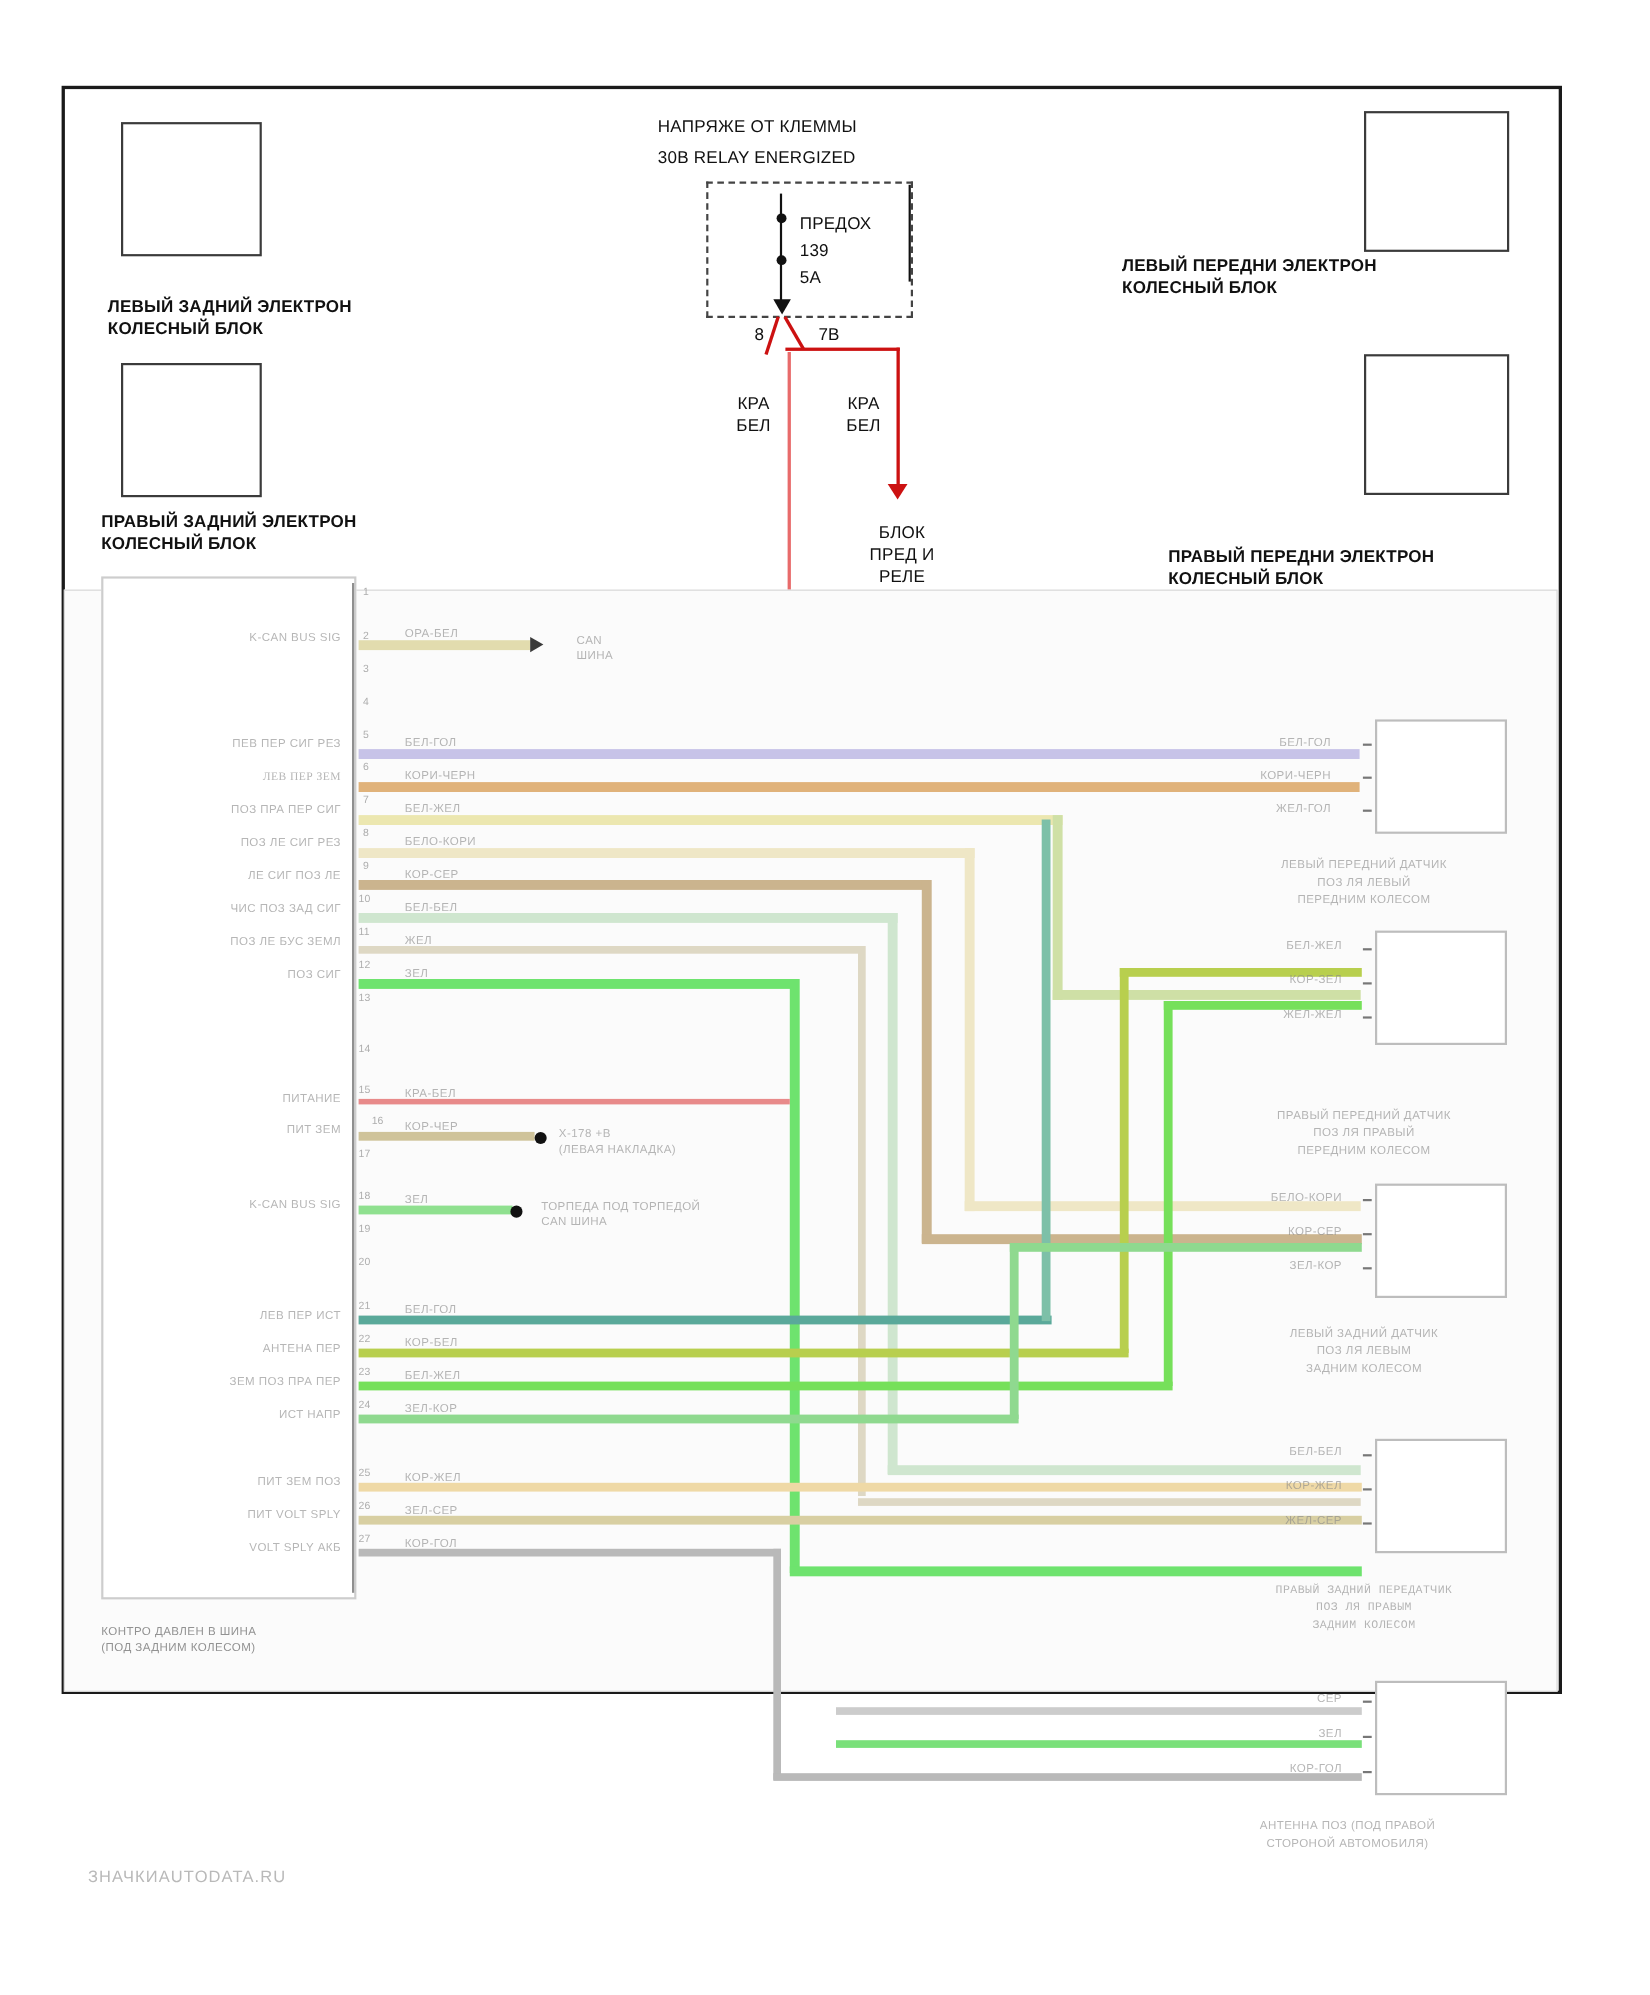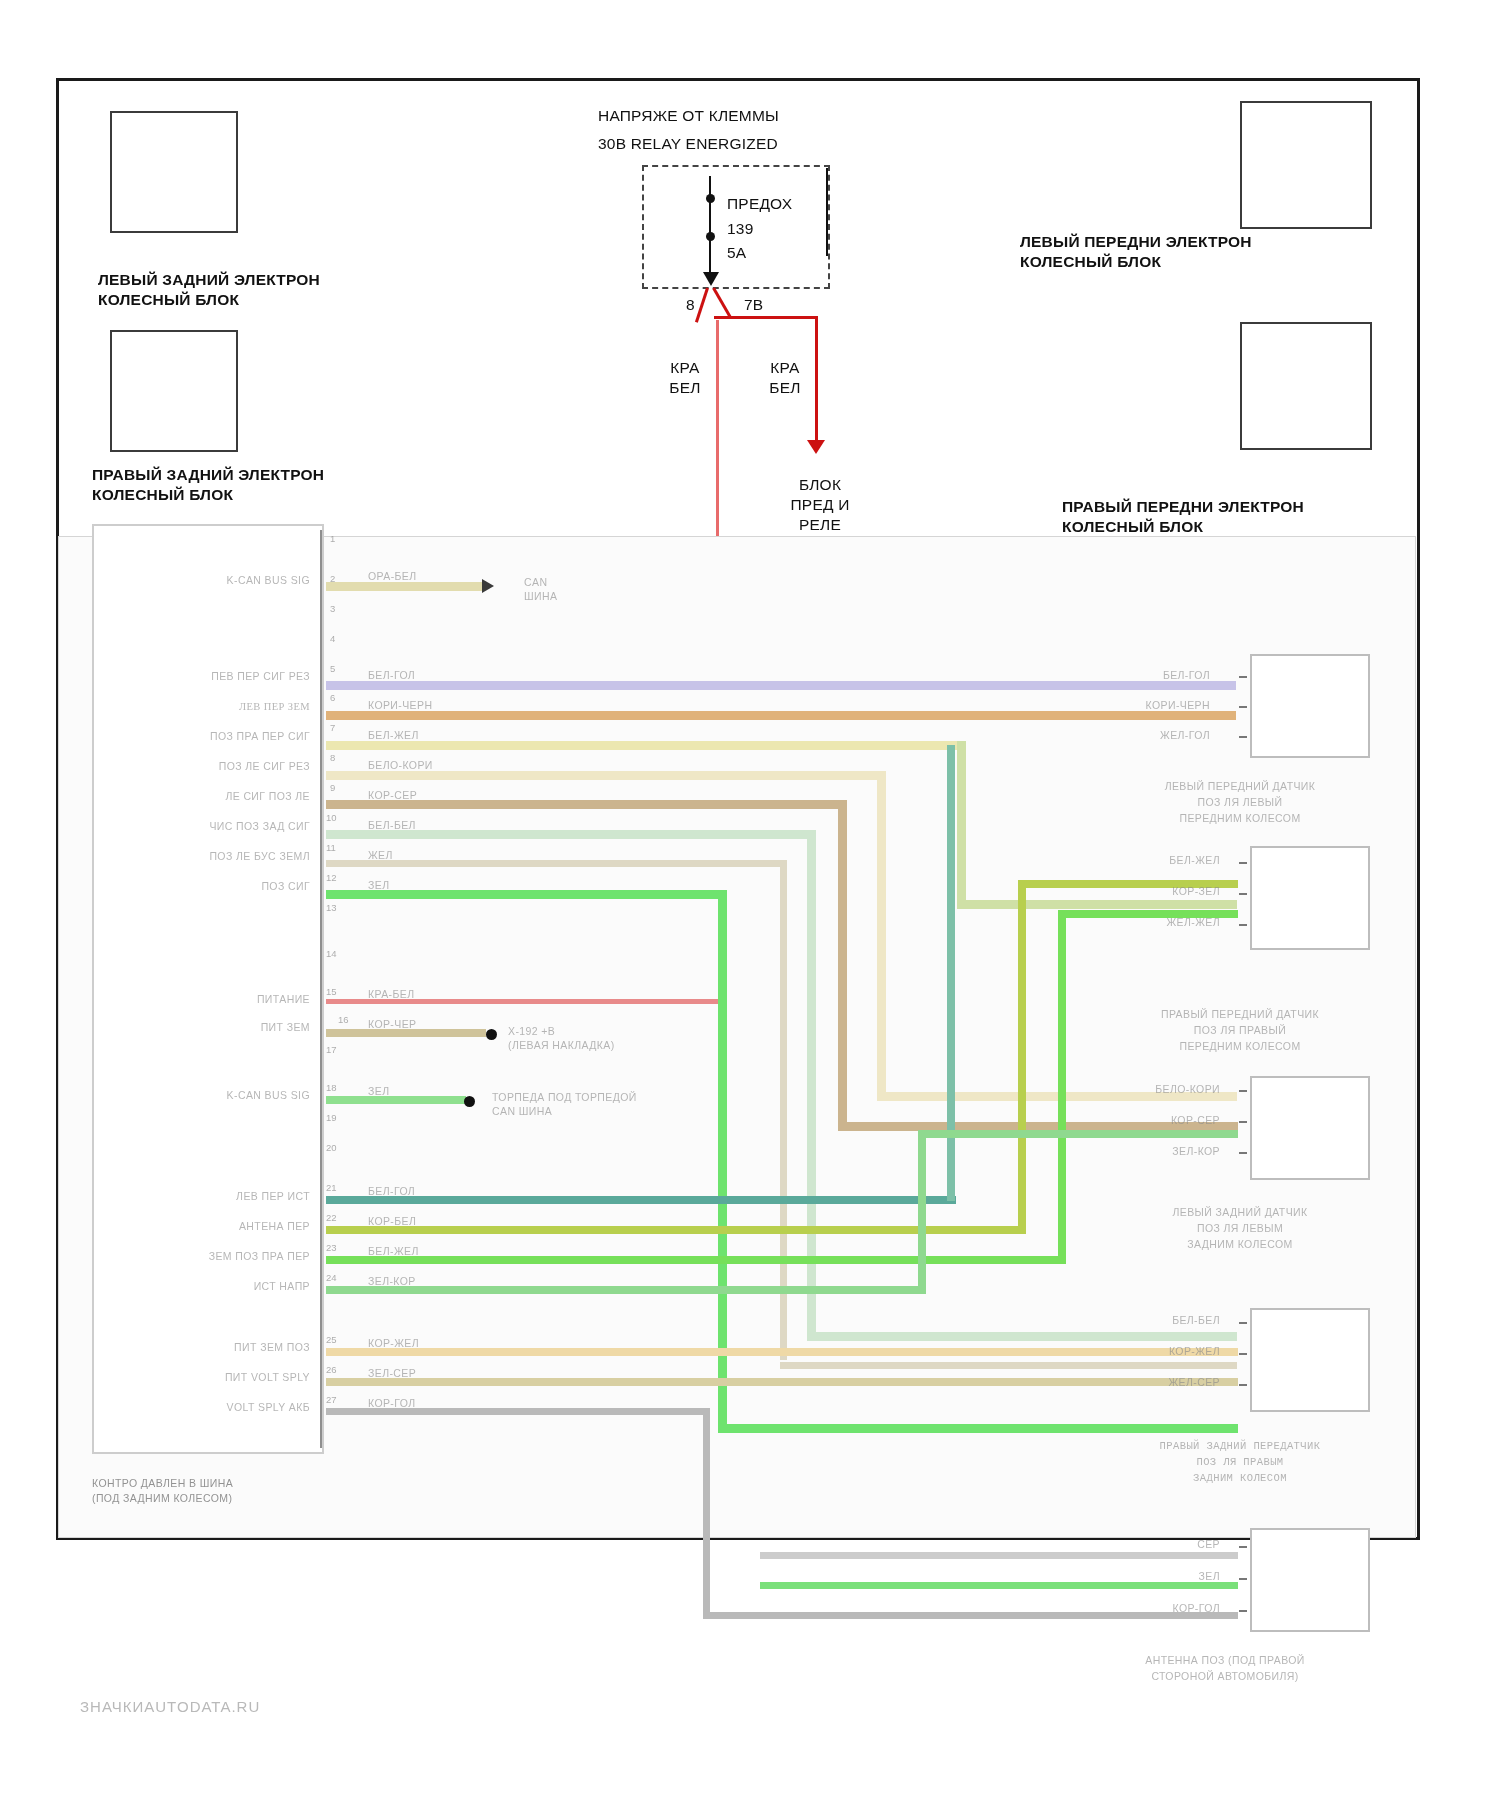--- a/index.html
+++ b/index.html
@@ -206,21 +206,21 @@
   <div class="wire" style="left:718px;top:890px;width:9px;height:540px;background:#6ee36e;"></div>
   <div class="wire" style="left:718px;top:1424px;width:520px;height:9px;background:#6ee36e;"></div>
   <div class="faded" style="left:368px;top:879px;">ЗЕЛ</div>
 
   <div class="wire" style="left:326px;top:999px;width:392px;height:5px;background:#e88a8a;"></div>
   <div class="faded" style="left:368px;top:988px;">КРА-БЕЛ</div>
 
   <div class="wire" style="left:326px;top:1029px;width:160px;height:8px;background:#cfc39a;"></div>
   <div class="faded" style="left:368px;top:1018px;">КОР-ЧЕР</div>
   <div class="dotsm" style="left:486px;top:1029px;"></div>
-  <div class="faded" style="left:508px;top:1024px;white-space:pre-line;line-height:14px;">Х-192 +В
+  <div class="faded" style="left:508px;top:1024px;white-space:pre-line;line-height:14px;">Х-178 +В
 (ЛЕВАЯ НАКЛАДКА)</div>
 
   <div class="wire" style="left:326px;top:1096px;width:140px;height:8px;background:#8fe08f;"></div>
   <div class="faded" style="left:368px;top:1085px;">ЗЕЛ</div>
   <div class="dotsm" style="left:464px;top:1096px;"></div>
   <div class="faded" style="left:492px;top:1090px;white-space:pre-line;line-height:14px;">ТОРПЕДА ПОД ТОРПЕДОЙ
 CAN ШИНА</div>
 
   <div class="wire" style="left:326px;top:1196px;width:630px;height:8px;background:#5aa99a;"></div>
   <div class="wire" style="left:947px;top:745px;width:8px;height:456px;background:#7dc0a8;"></div>

